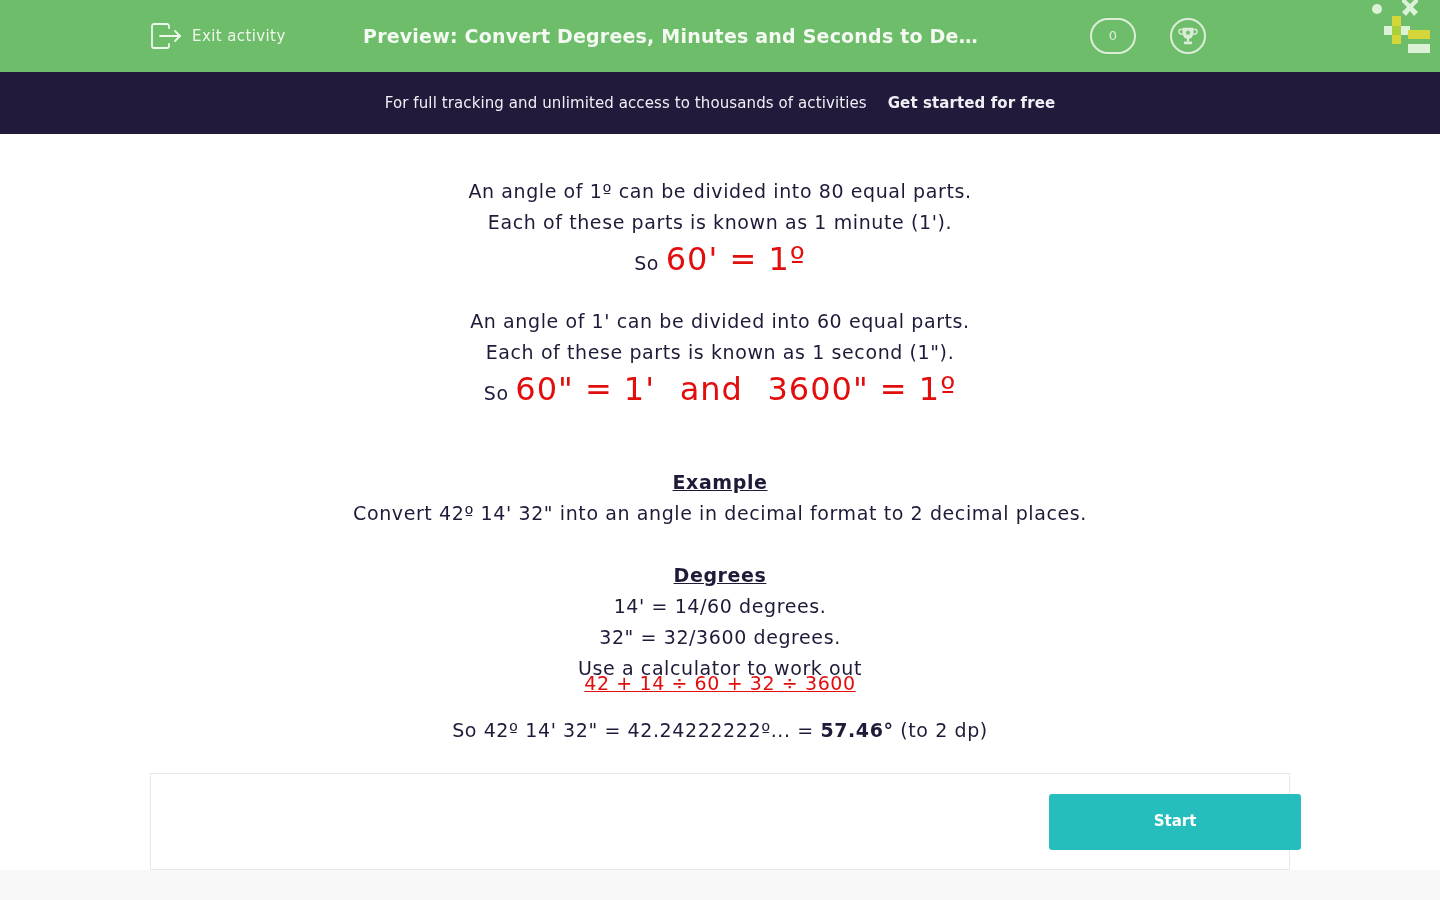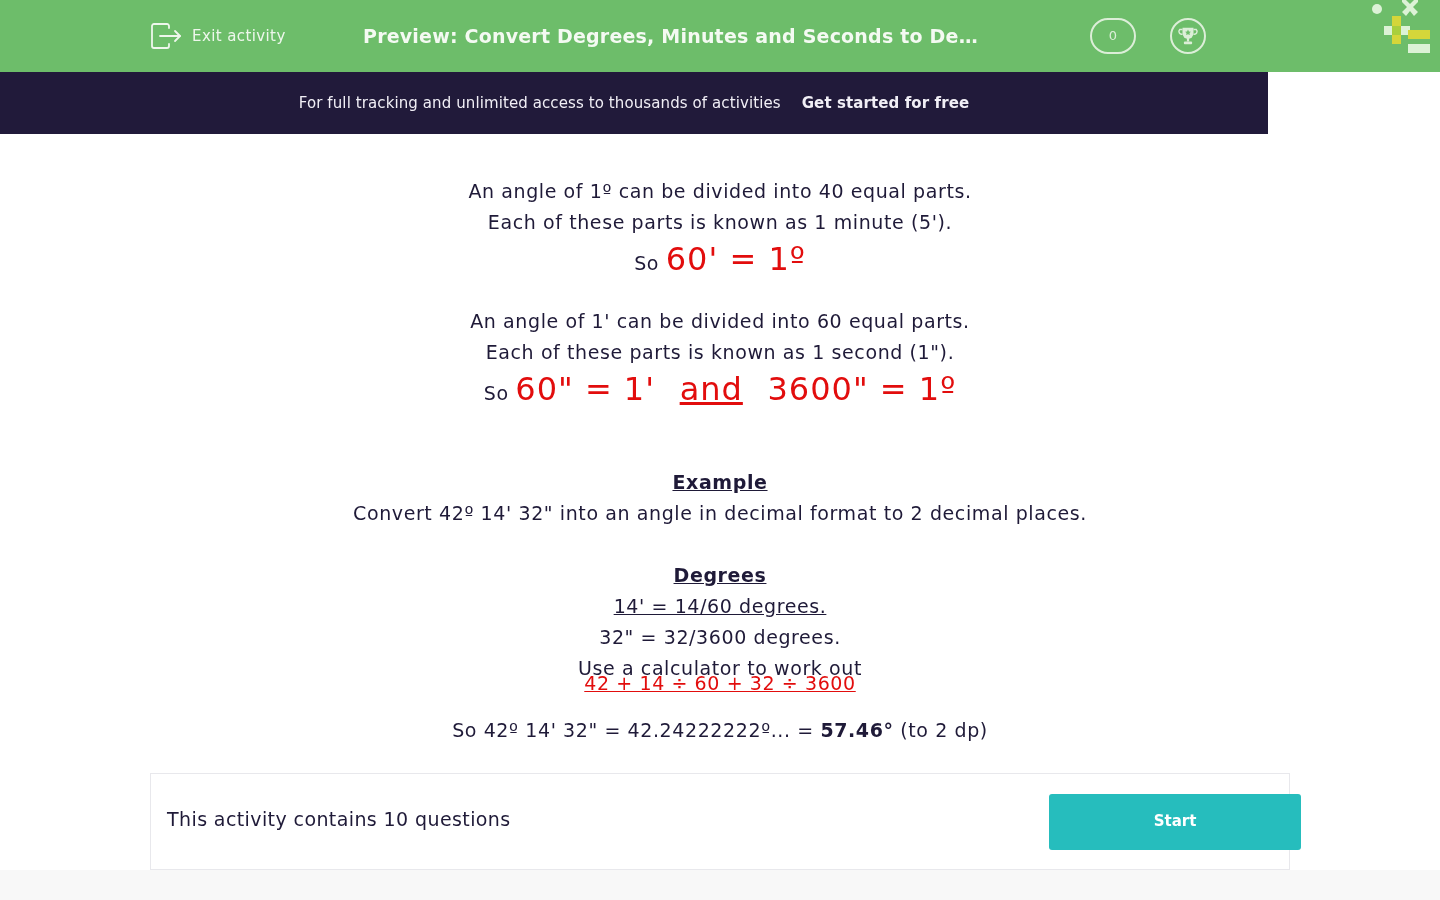--- a/index.html
+++ b/index.html
@@ -28,21 +28,21 @@
       color: #dceed8; font-size: 13px; text-align: center; line-height: 32px;
     }
     .trophy-btn {
       position: absolute; left: 1170px; top: 18px; width: 36px; height: 36px;
       border: 2px solid #dceed8; border-radius: 50%;
       display: flex; align-items: center; justify-content: center; cursor: pointer;
     }
     .logo-deco { position: absolute; left: 1368px; top: 0; width: 72px; height: 56px; }
 
     .promo-bar {
-      position: absolute; left: 0; top: 72px; width: 1268px; height: 62px;
+      position: absolute; left: 0; top: 72px; width: 1440px; height: 62px;
       background: #211a3a; color: #f1eff6; font-size: 15px;
       display: flex; align-items: center; justify-content: center;
       letter-spacing: 0.1px;
     }
     .promo-bar .cta { font-weight: bold; margin-left: 21px; cursor: pointer; }
 
     .content {
       position: absolute; left: 150px; top: 134px; width: 1140px;
       text-align: center; font-size: 19px; letter-spacing: 0.6px; color: #1f1a38;
     }
@@ -107,49 +107,48 @@
     <rect x="40" y="44" width="22" height="9" fill="#dcf2d6"></rect>
   </svg>
 </div>
 
 <div class="promo-bar">
   <span>For full tracking and unlimited access to thousands of activities</span>
   <span class="cta">Get started for free</span>
 </div>
 
 <div class="content">
-  <div class="line" style="top:46px;">An angle of 1º can be divided into 40 equal parts.</div>
-  <div class="line" style="top:77px;">Each of these parts is known as 1 minute (5').</div>
+  <div class="line" style="top:46px;">An angle of 1º can be divided into 80 equal parts.</div>
+  <div class="line" style="top:77px;">Each of these parts is known as 1 minute (1').</div>
   <div class="line" style="top:106px;">
     <span>So</span>
     <span class="big-red">60' = 1º</span>
   </div>
 
   <div class="line" style="top:176px;">An angle of 1' can be divided into 60 equal parts.</div>
   <div class="line" style="top:207px;">Each of these parts is known as 1 second (1").</div>
   <div class="line" style="top:236px;">
     <span>So</span>
     <span class="big-red">60" = 1'</span>
-    <span class="big-red" style="margin:0 18px;text-decoration:underline;">and</span>
+    <span class="big-red" style="margin:0 18px;">and</span>
     <span class="big-red">3600" = 1º</span>
   </div>
 
   <div class="line heading" style="top:337px;">Example</div>
   <div class="line" style="top:368px;">Convert 42º 14' 32" into an angle in decimal format to 2 decimal places.</div>
 
   <div class="line heading" style="top:430px;">Degrees</div>
-  <div class="line" style="top:461px;text-decoration:underline;">14' = 14/60 degrees.</div>
+  <div class="line" style="top:461px;">14' = 14/60 degrees.</div>
   <div class="line" style="top:492px;">32" = 32/3600 degrees.</div>
   <div class="line" style="top:523px;">Use a calculator to work out</div>
   <div class="line red" style="top:538px;text-decoration:underline;">42 + 14 ÷ 60 + 32 ÷ 3600</div>
   <div class="line" style="top:585px;">
     <span>So 42º 14' 32" = 42.24222222º... =</span>
     <span class="bold">57.46°</span>
     <span>(to 2 dp)</span>
   </div>
 </div>
 
 <div class="footer-card">
-  <div class="info">This activity contains 10 questions</div>
   <div class="start-btn">Start</div>
 </div>
 
 <div class="bottom-strip"></div>
 
 </body></html>

